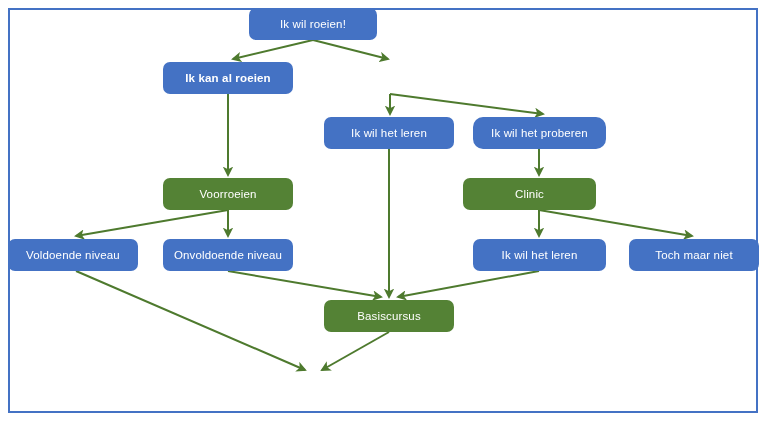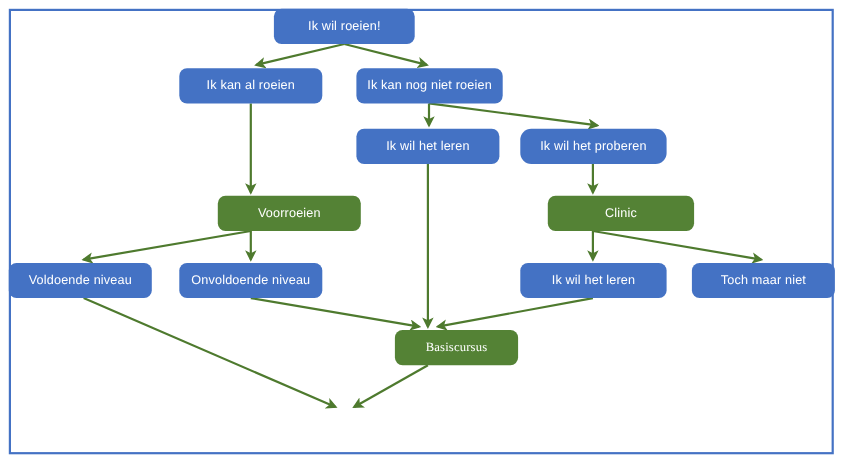--- a/index.html
+++ b/index.html
@@ -41,21 +41,21 @@
     justify-content: center;
     text-align: center;
     color: #ffffff;
     font-size: 11.5px;
     line-height: 14px;
     letter-spacing: 0.15px;
     padding: 0 4px;
     white-space: pre-line;
   }
   .node.blue { background: #4472C4; }
-  .node.green { background: #548235; margin-left: 35px; }
+  .node.green { background: #548235; }
 </style>
 </head>
 <body>
 
 <div id="canvas">
 
   <div id="frame"></div>
 
   <svg id="edges" viewBox="0 0 768 423" xmlns="http://www.w3.org/2000/svg">
     <defs>
@@ -92,36 +92,35 @@
       <line x1="539" y1="271" x2="398" y2="297"></line>
 
       <line x1="76" y1="271" x2="305" y2="370"></line>
 
       <line x1="389" y1="332" x2="322" y2="370"></line>
     </g>
   </svg>
 
   <div class="node blue" style="left:249px; top:8px; width:128px; height:32px;">Ik wil roeien!</div>
 
-  <div class="node blue" style="left:163px; top:62px; width:130px; height:32px;">Ik kan al roeien</div>
+  <div class="node blue" style="left:163px; top:62px; width:130px; height:32px;font-weight:bold;">Ik kan al roeien</div>
 
-  <div class="node blue" style="left:324px; top:62px; width:133px; height:32px;">Ik kan nog niet roeien</div>
 
   <div class="node blue" style="left:324px; top:117px; width:130px; height:32px;">Ik wil het leren</div>
 
   <div class="node blue" style="left:473px; top:117px; width:133px; height:32px;border-radius:10px;">Ik wil het proberen</div>
 
   <div class="node green" style="left:163px; top:178px; width:130px; height:32px;">Voorroeien</div>
 
   <div class="node green" style="left:463px; top:178px; width:133px; height:32px;">Clinic</div>
 
   <div class="node blue" style="left:8px; top:239px; width:130px; height:32px;">Voldoende  niveau</div>
 
   <div class="node blue" style="left:163px; top:239px; width:130px; height:32px;">Onvoldoende niveau</div>
 
   <div class="node blue" style="left:473px; top:239px; width:133px; height:32px;">Ik wil het leren</div>
 
   <div class="node blue" style="left:629px; top:239px; width:130px; height:32px;">Toch maar niet</div>
 
-  <div class="node green" style="left:324px; top:300px; width:112px; height:32px;font-family:Liberation Serif, serif;">Basiscursus</div>
+  <div class="node green" style="left:324px; top:300px; width:130px; height:32px;">Basiscursus</div>
 
 
 </div>
 
 </body></html>

